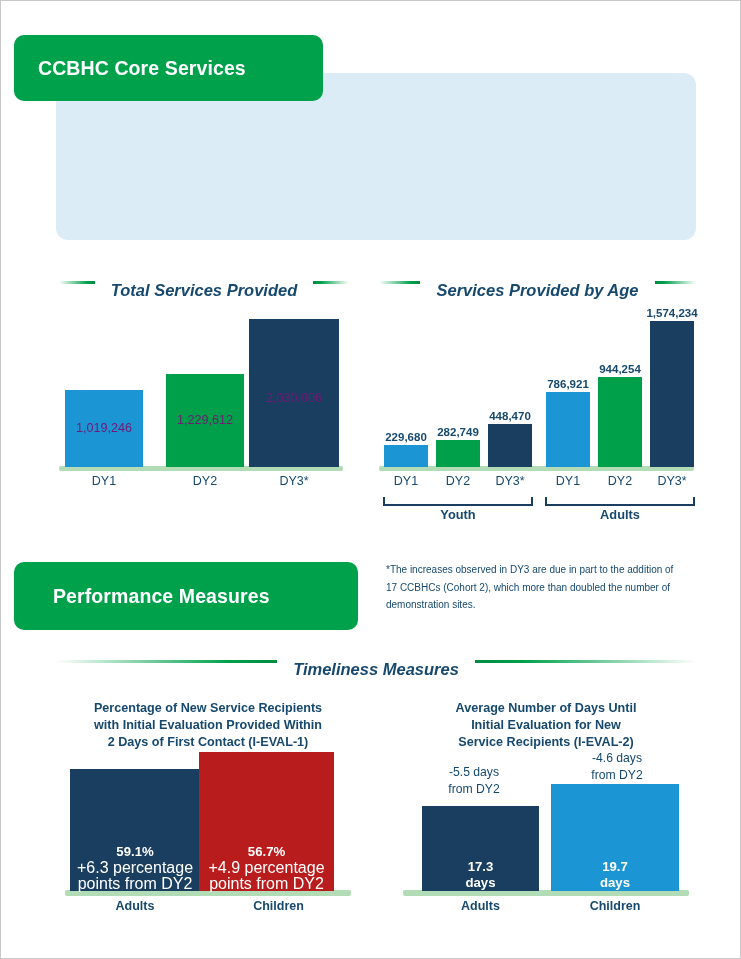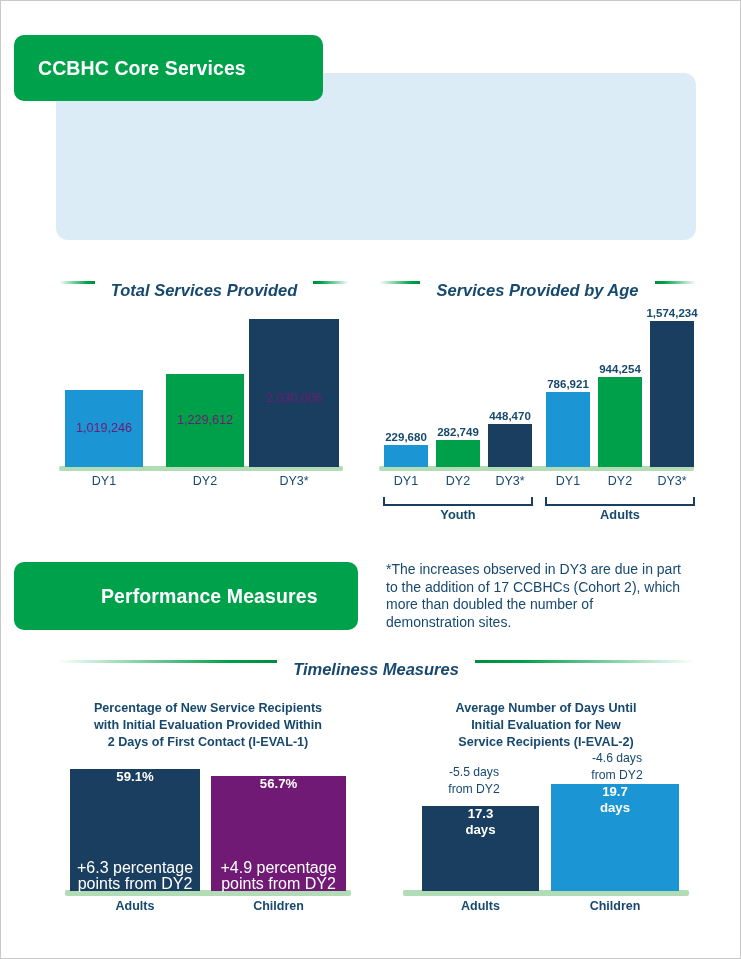--- a/index.html
+++ b/index.html
@@ -38,27 +38,27 @@
               text-align:center;white-space:nowrap;}
   .cat-label{position:absolute;color:#17496f;font-size:12.5px;text-align:center;white-space:nowrap;}
   .cat-label.bold{font-weight:bold;font-size:12.5px;}
 
   
   .bracket{position:absolute;height:7px;border:2px solid #1a3e60;border-top:none;}
   .group-label{position:absolute;color:#17496f;font-weight:bold;font-size:12.8px;
                text-align:center;white-space:nowrap;}
 
   
-  .footnote{position:absolute;color:#17496f;font-size:14px;line-height:17.5px;}
+  .footnote{position:absolute;color:#17496f;font-size:10px;line-height:17.5px;}
 
   
   .sub-title{position:absolute;color:#17496f;font-weight:bold;font-size:12.6px;
              line-height:17px;text-align:center;}
   .block-bar{position:absolute;display:flex;flex-direction:column;
-             align-items:center;justify-content:space-between;}
+             align-items:center;justify-content:flex-end;}
   .block-bar .bb-main{color:#ffffff;font-weight:bold;font-size:13.2px;line-height:16px;}
   .block-bar .bb-sub{color:#ffffff;font-size:16px;line-height:15.5px;text-align:center;
                      font-weight:normal;}
   .delta-note{position:absolute;color:#17496f;font-size:12.2px;line-height:16.5px;
               text-align:center;white-space:pre-line;}
 </style>
 </head>
 <body>
 
 <div class="page">
@@ -129,21 +129,21 @@
     <div class="cat-label" style="left:271px;width:44px;top:158px;">DY3*</div>
 
     <div class="bracket" style="left:4px;top:181px;width:146px;"></div>
     <div class="group-label" style="left:4px;width:150px;top:191px;">Youth</div>
 
     <div class="bracket" style="left:166px;top:181px;width:146px;"></div>
     <div class="group-label" style="left:166px;width:150px;top:191px;">Adults</div>
   </div>
 
   <div class="green-tab" style="left:13px;top:561px;width:305px;height:68px;padding-left:39px;">
-    <span class="tab-label" style="font-size:19.5px;margin-left:48px;">Performance Measures</span>
+    <span class="tab-label" style="font-size:19.5px;">Performance Measures</span>
   </div>
 
   <div class="footnote" style="left:385px;top:560px;width:295px;">*The increases observed in DY3 are due in part to the addition of 17 CCBHCs (Cohort 2), which more than doubled the number of demonstration sites.</div>
 
   <div class="divider" style="left:55px;top:659px;width:640px;">
     <span class="rule left"></span>
     <span class="dtitle">Timeliness Measures</span>
     <span class="rule right"></span>
   </div>
 
@@ -155,21 +155,21 @@
 
   <div class="chart" style="left:62px;top:765px;width:290px;height:130px;">
     <div class="baseline" style="left:2px;bottom:0px;width:286px;height:6px;"></div>
 
     <div class="block-bar" style="left:7px;width:130px;height:122px;bottom:5px;background:#1a3e60;">
       <span class="bb-main">59.1%</span>
       <span class="bb-sub" style="white-space:pre-line;">+6.3 percentage
 points from DY2</span>
     </div>
 
-    <div class="block-bar" style="left:148px;width:135px;height:115px;bottom:5px;background:#701a75;">
+    <div class="block-bar" style="left:136px;width:135px;height:139px;bottom:5px;background:#b91c1c;">
       <span class="bb-main">56.7%</span>
       <span class="bb-sub" style="white-space:pre-line;">+4.9 percentage
 points from DY2</span>
     </div>
 
     <div class="cat-label bold" style="left:7px;width:130px;top:133px;">Adults</div>
     <div class="cat-label bold" style="left:148px;width:135px;top:133px;">Children</div>
   </div>
 
   <div class="sub-title" style="left:400px;top:699px;width:290px;">

